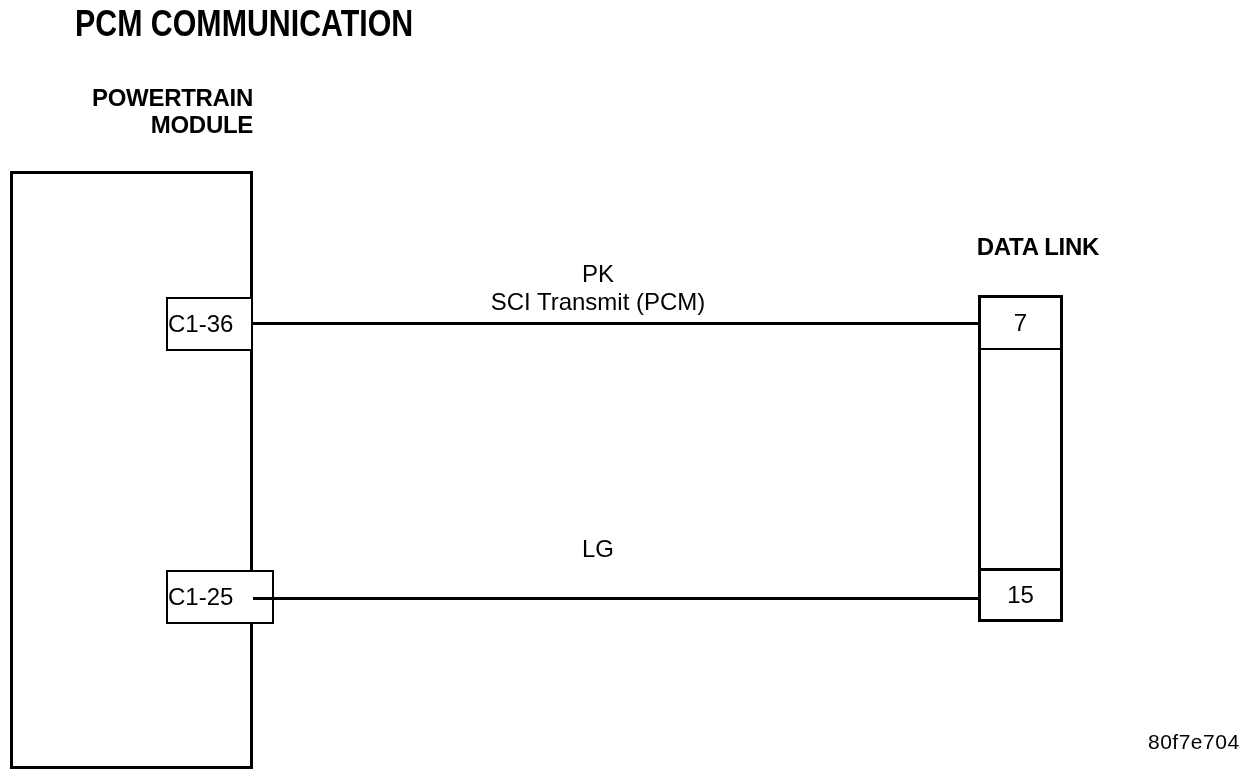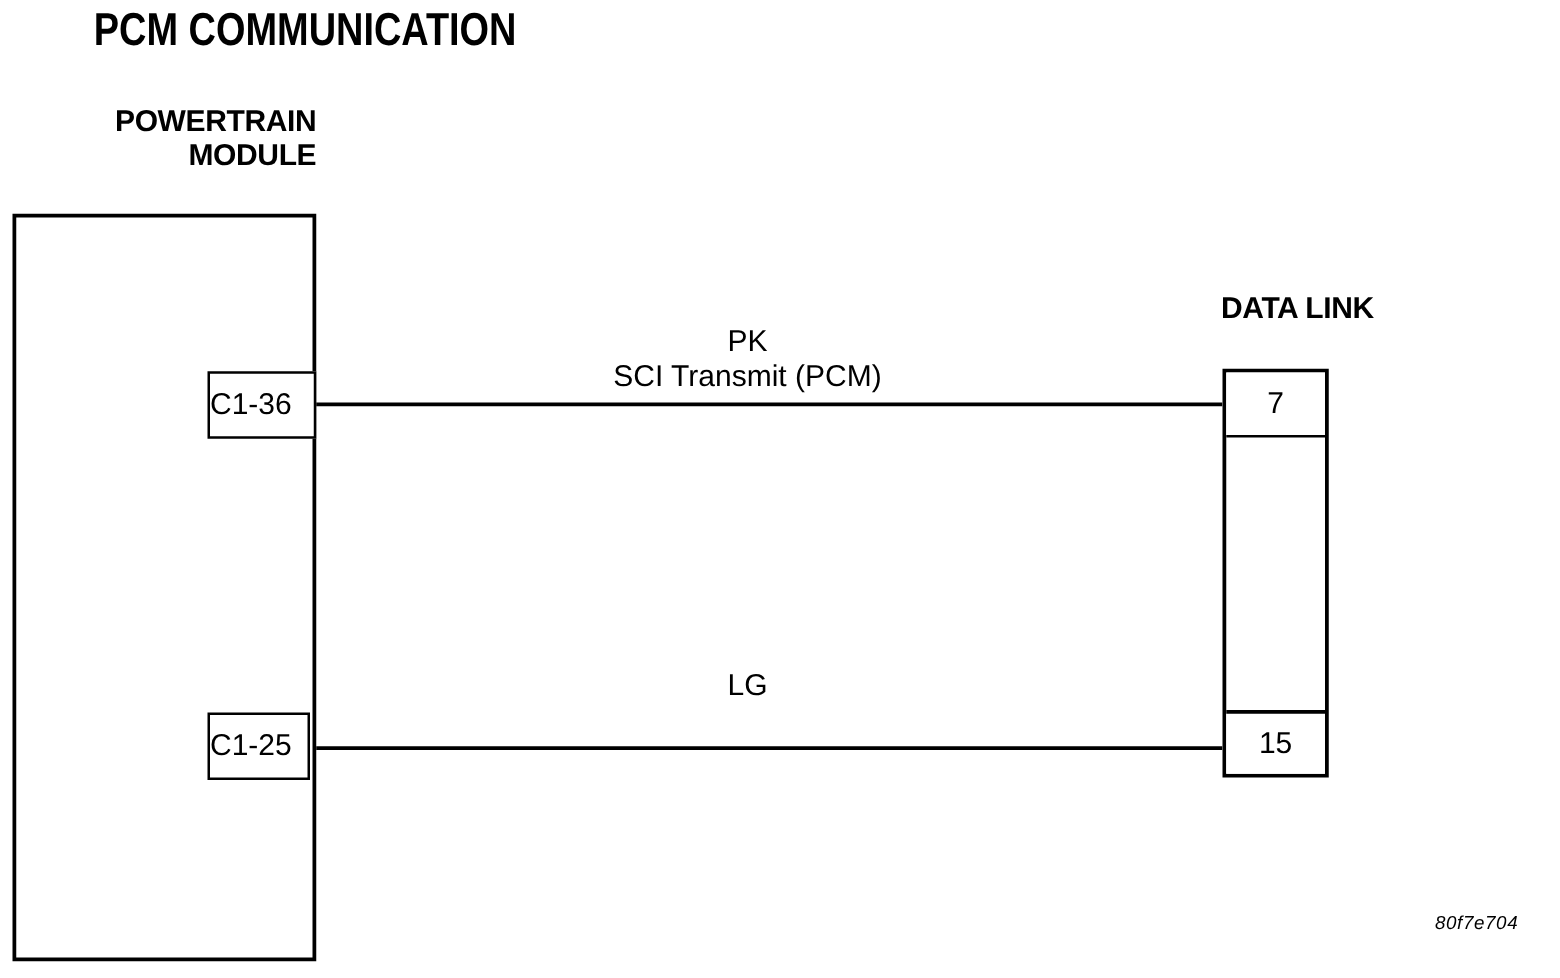--- a/index.html
+++ b/index.html
@@ -54,21 +54,21 @@
   .pin-box {
     position: absolute;
     border: 2px solid var(--line);
     background: var(--background);
     display: flex;
     align-items: center;
     justify-content: flex-start;
     font-size: 24px;
   }
   .pin-c1-36 { left: 166px; top: 297px; width: 87px; height: 54px; }
-  .pin-c1-25 { left: 166px; top: 570px; width: 82px; height: 54px; }
+  .pin-c1-25 { left: 166px; top: 570px; width: 108px; height: 54px; }
 
   .wire {
     position: absolute;
     left: 253px;
     width: 725px;
     height: 3px;
     background: var(--line);
   }
   .wire-1 { top: 322px; }
   .wire-2 { top: 597px; }
@@ -108,24 +108,23 @@
   .dlc-pin-12 {
     bottom: 0;
     height: 51px;
     border-top: 3px solid var(--line);
   }
 
   .figure-code {
     position: absolute;
     left: 1148px;
     top: 730px;
-    font-size: 15px;
+    font-size: 21px;
     letter-spacing: 0.5px;
     white-space: nowrap;
-    font-style: italic;
   }
 </style>
 </head>
 <body>
 
 <div class="canvas">
 
   <h1 class="diagram-title">PCM COMMUNICATION</h1>
 
   <div class="component-label pcm-label">

